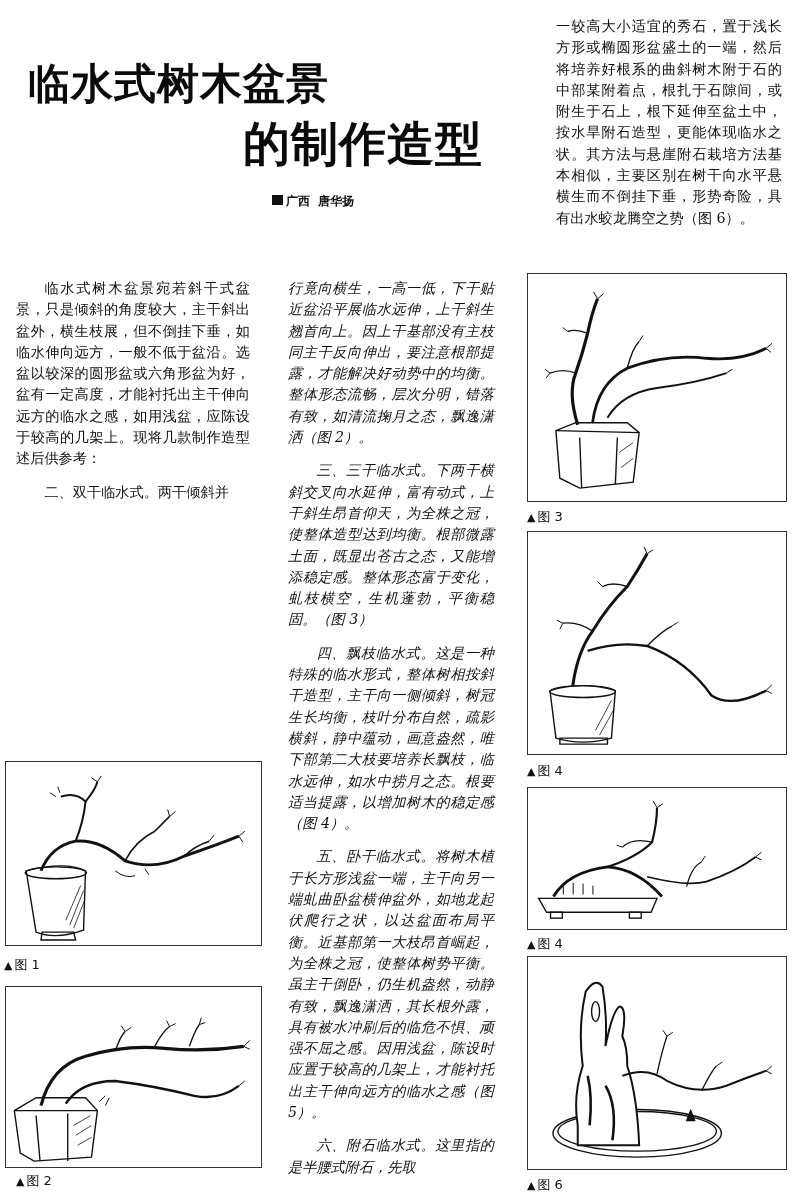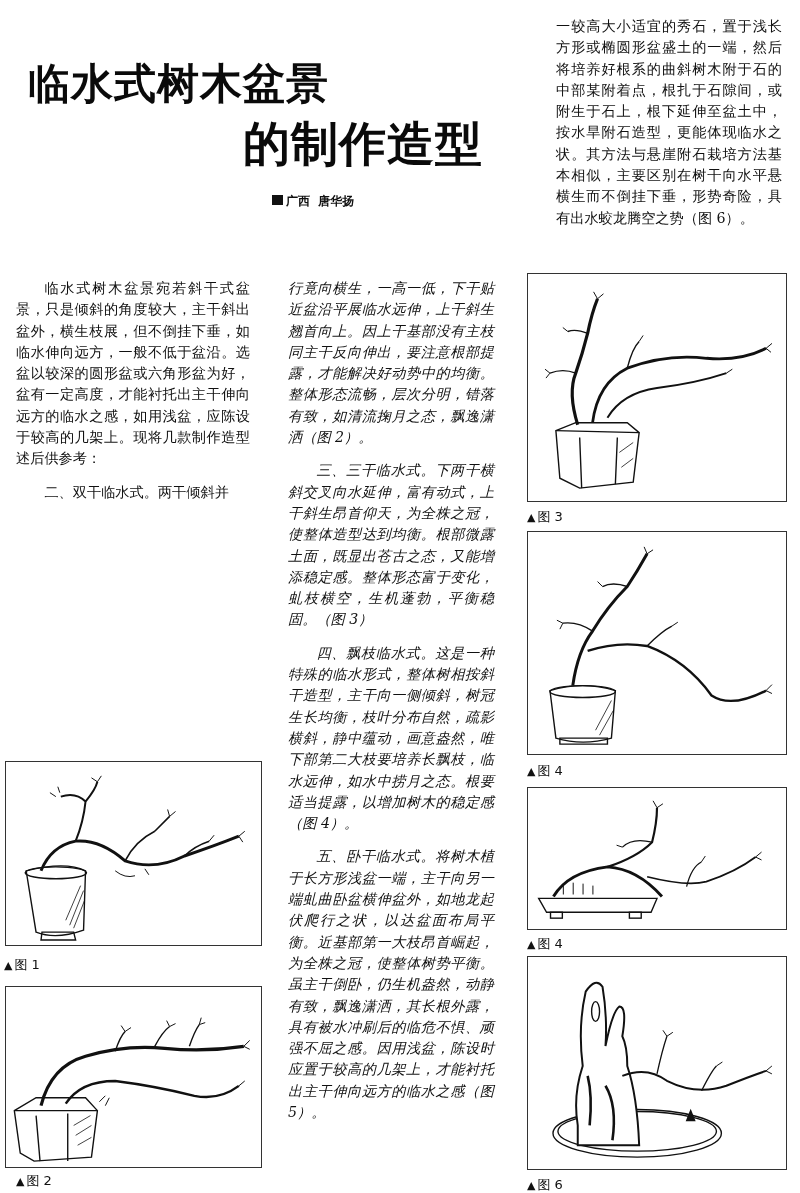--- a/index.html
+++ b/index.html
@@ -37,20 +37,21 @@
 <div id="col-left" class="col">
   <p class="ind">临水式树木盆景宛若斜干式盆景，只是倾斜的角度较大，主干斜出盆外，横生枝展，但不倒挂下垂，如临水伸向远方，一般不低于盆沿。选盆以较深的圆形盆或六角形盆为好，盆有一定高度，才能衬托出主干伸向远方的临水之感，如用浅盆，应陈设于较高的几架上。现将几款制作造型述后供参考：</p>
   <p class="ind">二、双干临水式。两干倾斜并</p>
 </div>
 
 <div id="col-mid" class="col">
   <p>行竟向横生，一高一低，下干贴近盆沿平展临水远伸，上干斜生翘首向上。因上干基部没有主枝同主干反向伸出，要注意根部提露，才能解决好动势中的均衡。整体形态流畅，层次分明，错落有致，如清流掬月之态，飘逸潇洒（图 2）。</p>
   <p class="ind">三、三干临水式。下两干横斜交叉向水延伸，富有动式，上干斜生昂首仰天，为全株之冠，使整体造型达到均衡。根部微露土面，既显出苍古之态，又能增添稳定感。整体形态富于变化，虬枝横空，生机蓬勃，平衡稳固。（图 3）</p>
   <p class="ind">四、飘枝临水式。这是一种特殊的临水形式，整体树相按斜干造型，主干向一侧倾斜，树冠生长均衡，枝叶分布自然，疏影横斜，静中蕴动，画意盎然，唯下部第二大枝要培养长飘枝，临水远伸，如水中捞月之态。根要适当提露，以增加树木的稳定感（图 4）。</p>
   <p class="ind">五、卧干临水式。将树木植于长方形浅盆一端，主干向另一端虬曲卧盆横伸盆外，如地龙起伏爬行之状，以达盆面布局平衡。近基部第一大枝昂首崛起，为全株之冠，使整体树势平衡。虽主干倒卧，仍生机盎然，动静有致，飘逸潇洒，其长根外露，具有被水冲刷后的临危不惧、顽强不屈之感。因用浅盆，陈设时应置于较高的几架上，才能衬托出主干伸向远方的临水之感（图 5）。</p>
+  <p class="ind">六、附石临水式。这里指的是半腰式附石，先取</p>
 </div>
 
 <div class="fig" style="left:5px; top:761px; width:257px; height:185px;">
   <svg viewBox="0 0 257 185">
     <g fill="none" stroke="#111" stroke-width="1.4">
       <path d="M20 110 Q60 100 80 110 L78 170 Q50 180 30 172 Z" fill="#fff"></path>
       <ellipse cx="50" cy="112" rx="31" ry="6"></ellipse>
       <path d="M35 180 L70 180 L68 172 L36 172 Z"></path>
       <path d="M60 160 L75 125 M64 165 L78 130 M68 168 L79 140" stroke-width="0.8"></path>
       <path d="M35 110 Q45 85 70 80 Q95 78 120 100 Q150 110 180 95 Q210 85 235 75" stroke-width="3"></path>

